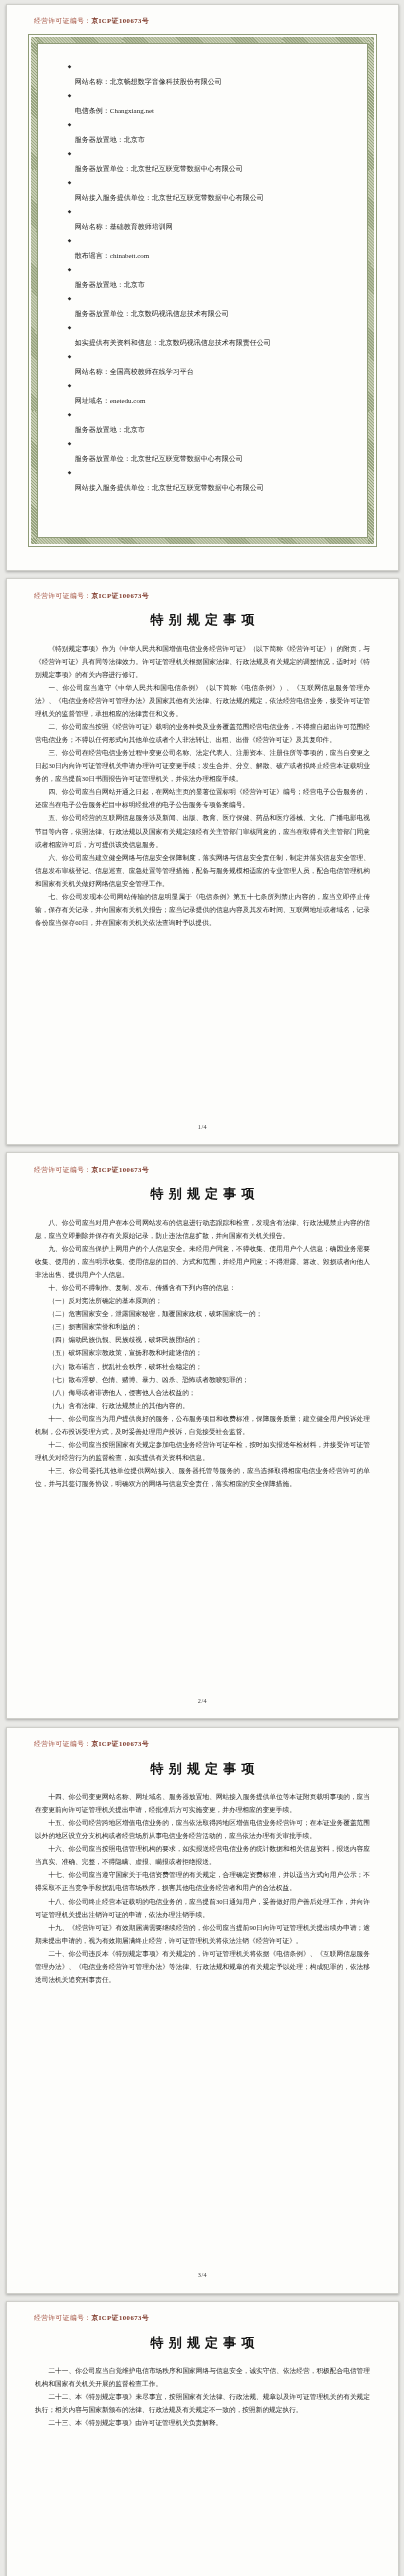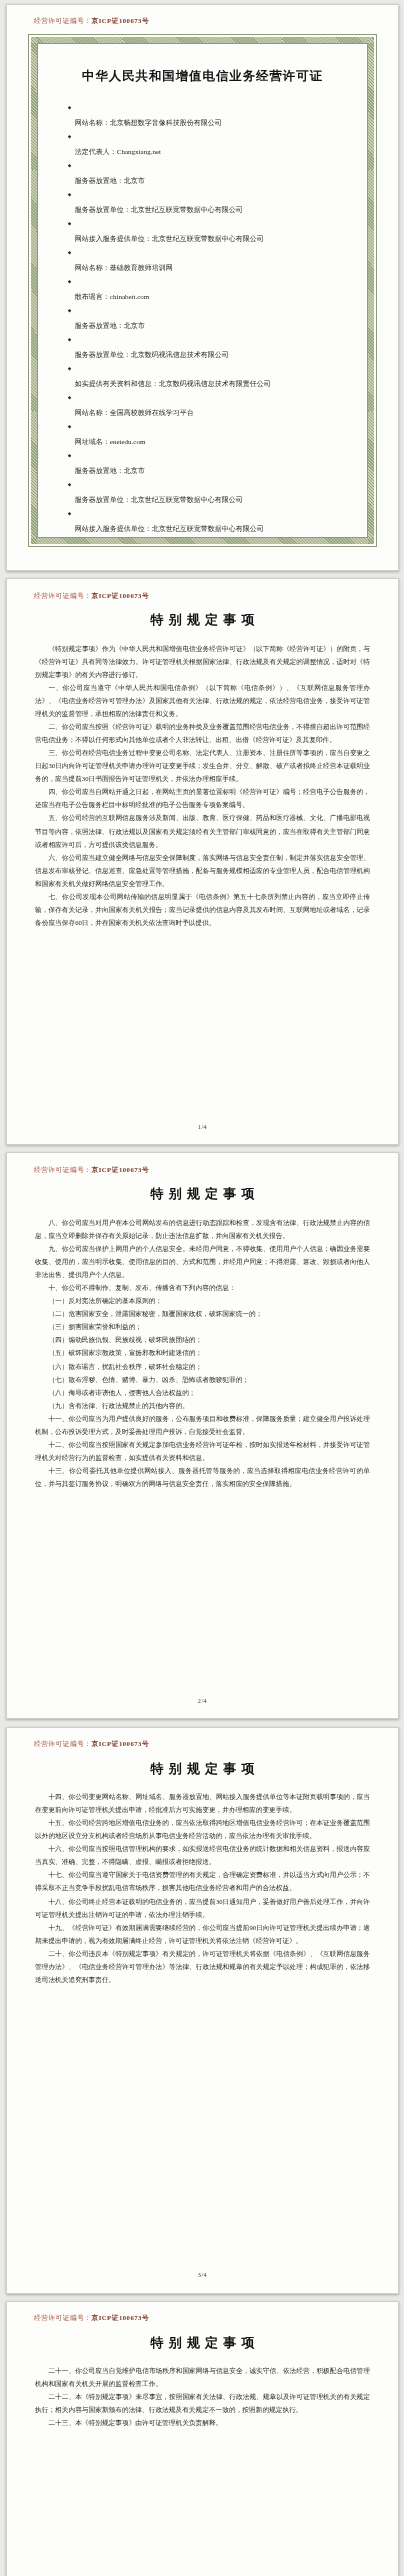--- a/index.html
+++ b/index.html
@@ -119,32 +119,31 @@
 
 <div class="stack">
 
   <section class="page cert-page">
     <div class="page-header">
       <span class="lbl">经营许可证编号：</span><span class="num">京ICP证100673号</span>
     </div>
     <div class="cert-frame">
       <div class="cert-band">
         <div class="cert-inner">
-          <h1 class="cert-title">中华人民共和国增值电信业务经营许可证</h1>
           <div class="cert-body">
             <div class="entries">
 
                 <div class="entry">
                   <span class="bullet">◆</span>
                   <span class="entry-text">网站名称：北京畅想数字音像科技股份有限公司</span>
                 </div>
 
                 <div class="entry">
                   <span class="bullet">◆</span>
-                  <span class="entry-text">法定代表人：Changxiang.net</span>
+                  <span class="entry-text">电信条例：Changxiang.net</span>
                 </div>
 
                 <div class="entry">
                   <span class="bullet">◆</span>
                   <span class="entry-text">服务器放置地：北京市</span>
                 </div>
 
                 <div class="entry">
                   <span class="bullet">◆</span>
                   <span class="entry-text">服务器放置单位：北京世纪互联宽带数据中心有限公司</span>

